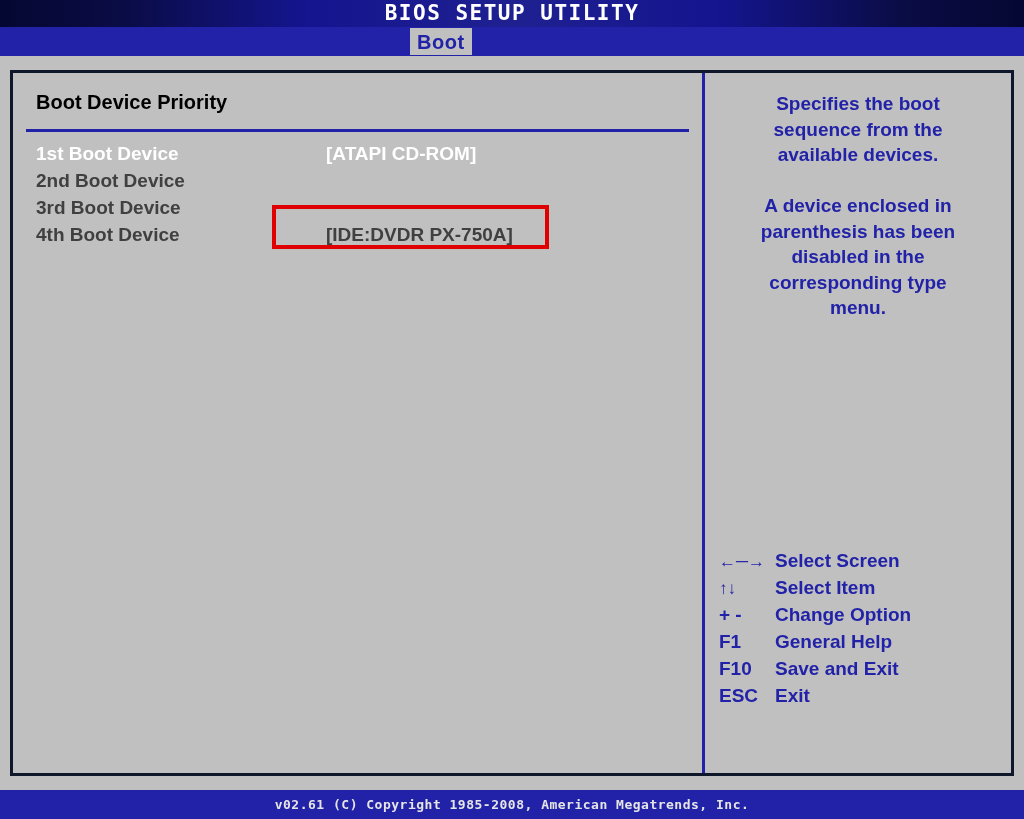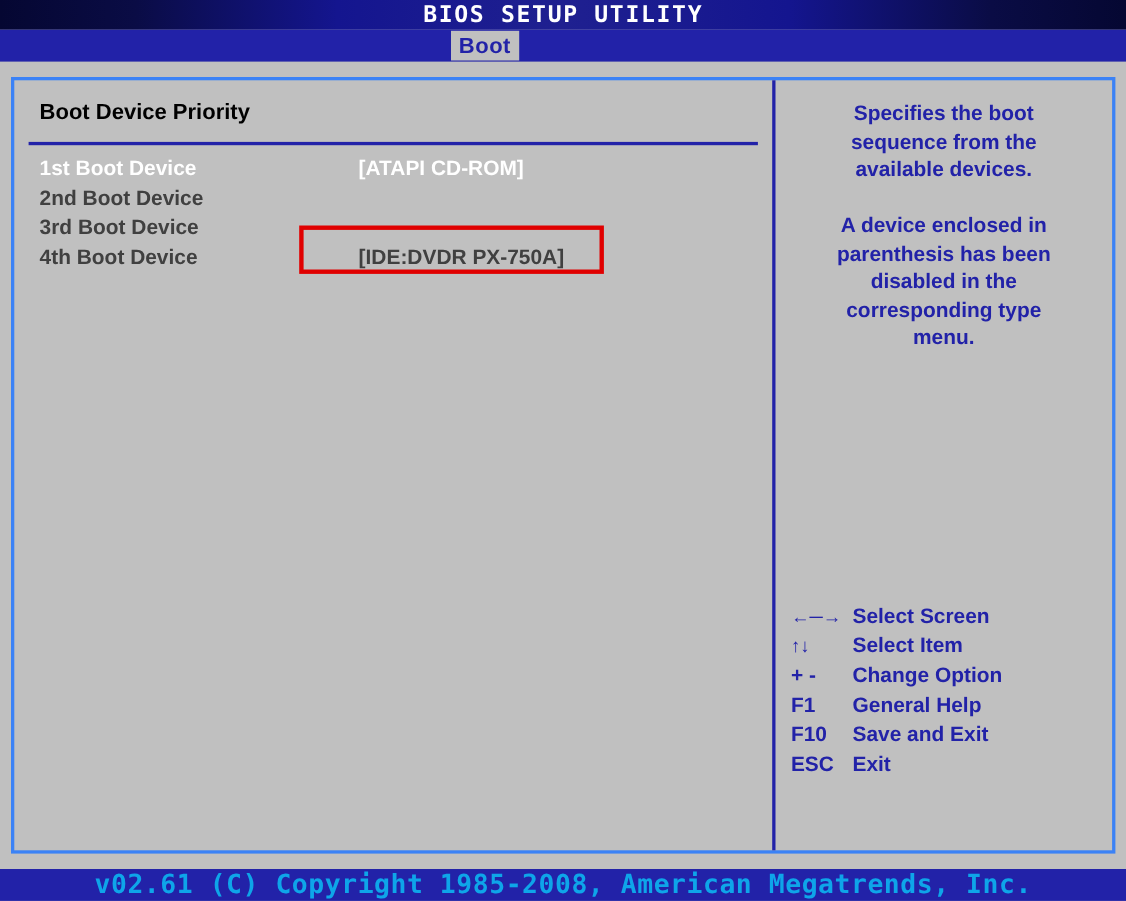--- a/index.html
+++ b/index.html
@@ -62,21 +62,21 @@
     font-weight: bold;
     line-height: 28px;
     letter-spacing: 0.5px;
   }
 
   
   #mainframe {
     position: absolute;
     left: 10px; top: 70px;
     width: 1004px; height: 706px;
-    border: 3px solid #3b82f6;
+    border: 3px solid #0f172a;
     box-sizing: border-box;
     background: #c0c0c0;
     display: flex;
   }
   #leftpanel {
     position: relative;
     width: 692px;
     box-sizing: border-box;
     border-right: 3px solid #2222a8;
   }
@@ -173,23 +173,23 @@
   #footer {
     position: absolute;
     left: 0; top: 790px;
     width: 1024px; height: 29px;
     background: #2222a8;
   }
   #footer-text {
     width: 1024px;
     line-height: 29px;
     text-align: center;
-    color: #0ea5e9;
+    color: #e5e5e5;
     font-family: "DejaVu Sans Mono", "Liberation Mono", monospace;
-    font-size: 24px;
+    font-size: 13px;
     font-weight: bold;
     letter-spacing: 0.5px;
   }
 </style>
 </head>
 <body>
 
 <div id="titlebar">
   <div id="titlebar-text">BIOS SETUP UTILITY</div>
 </div>

